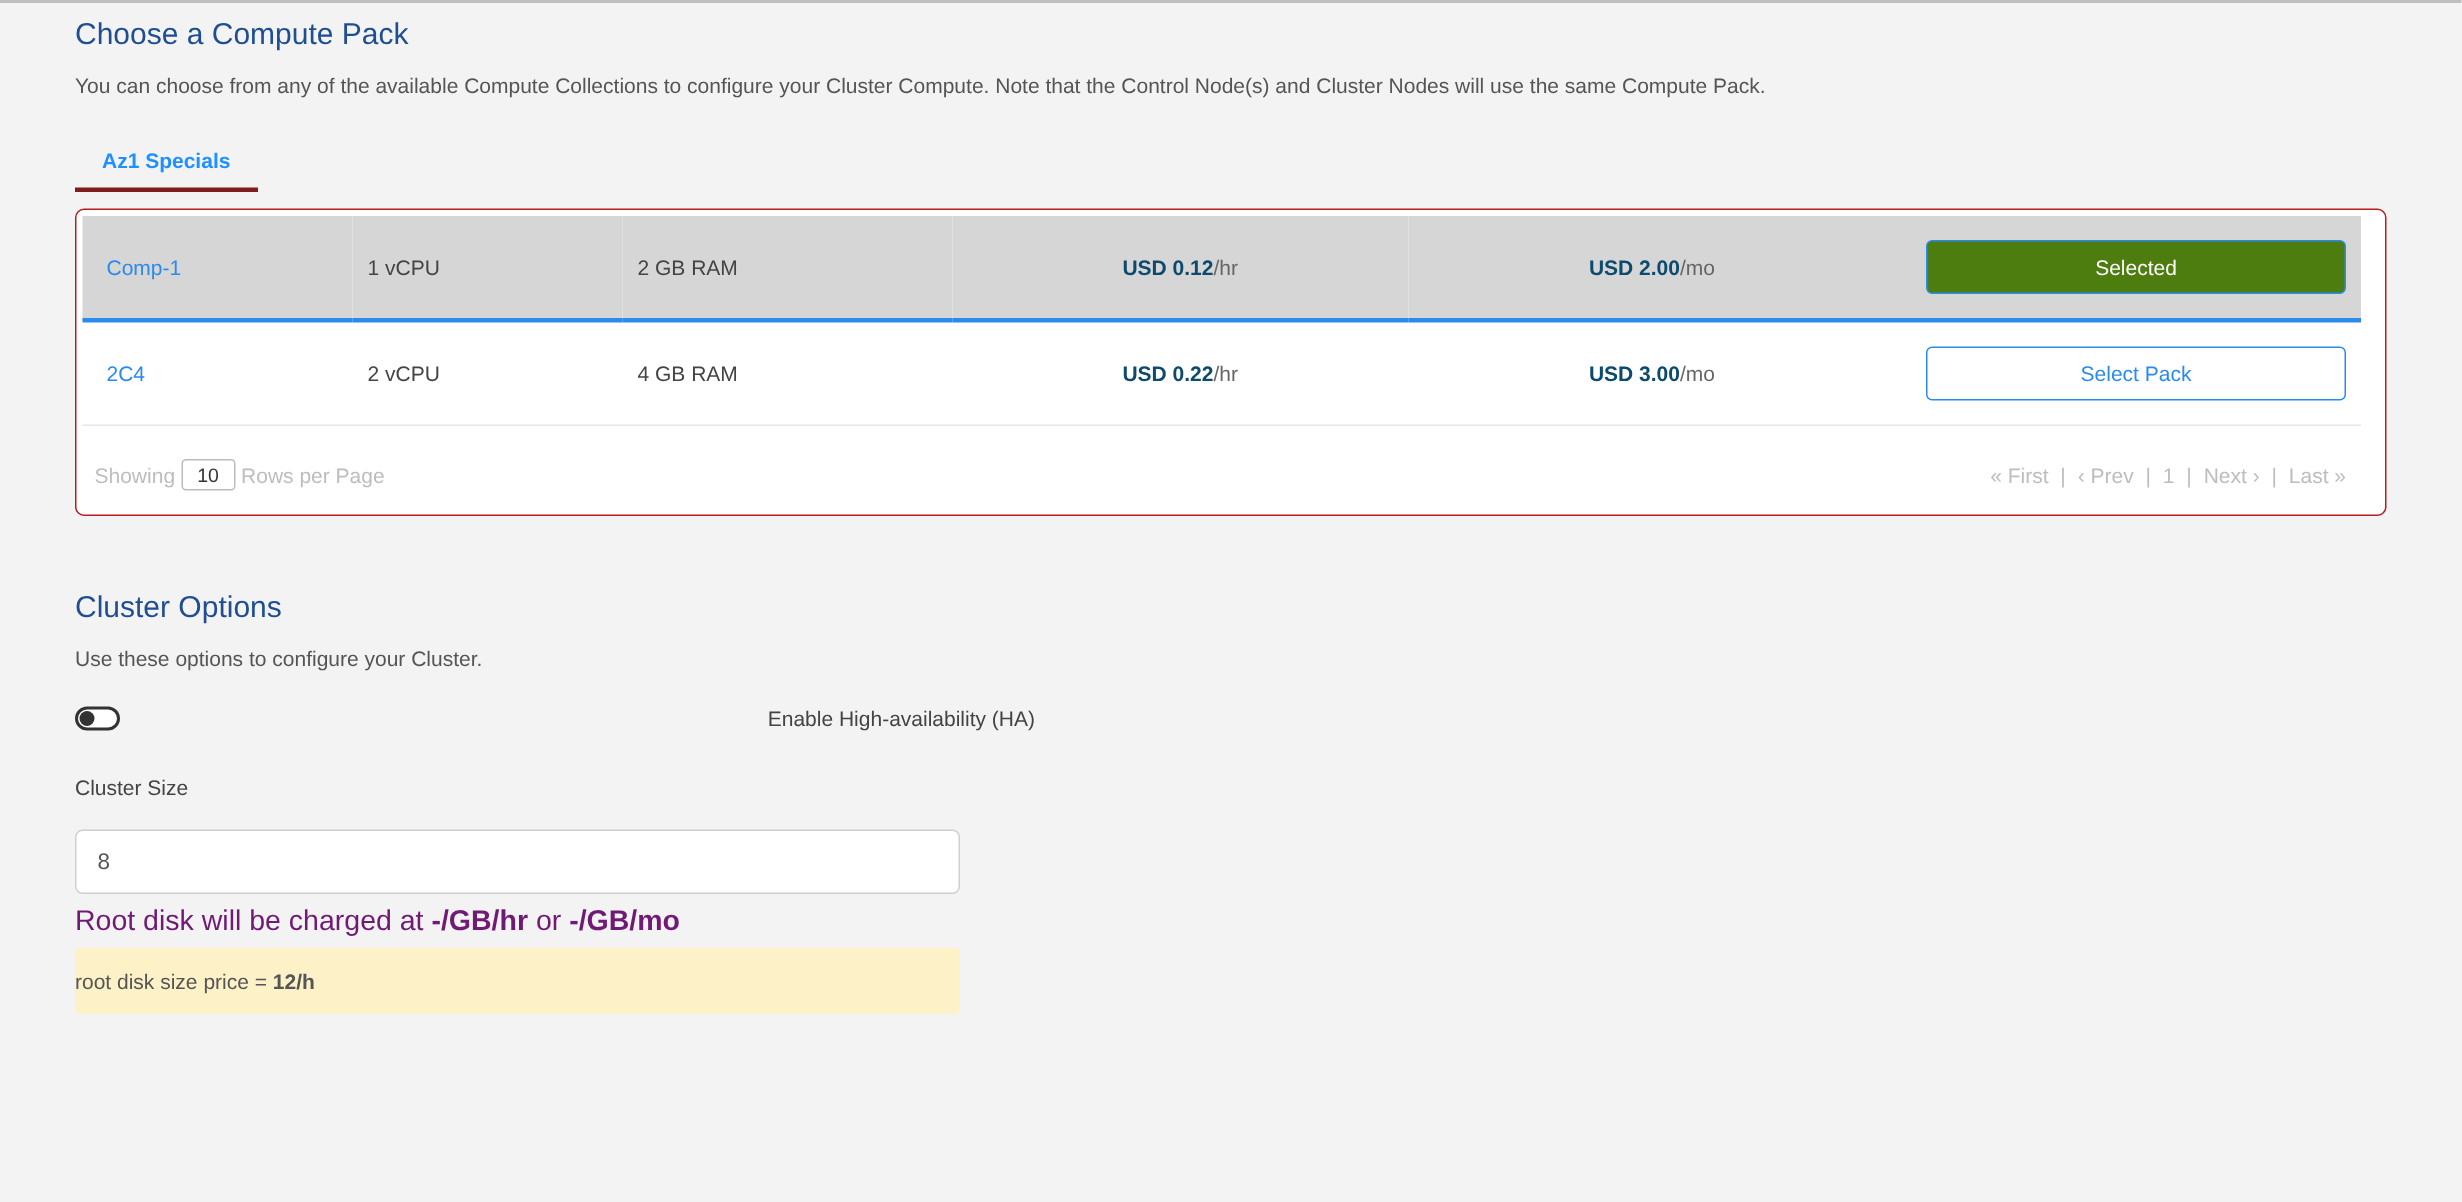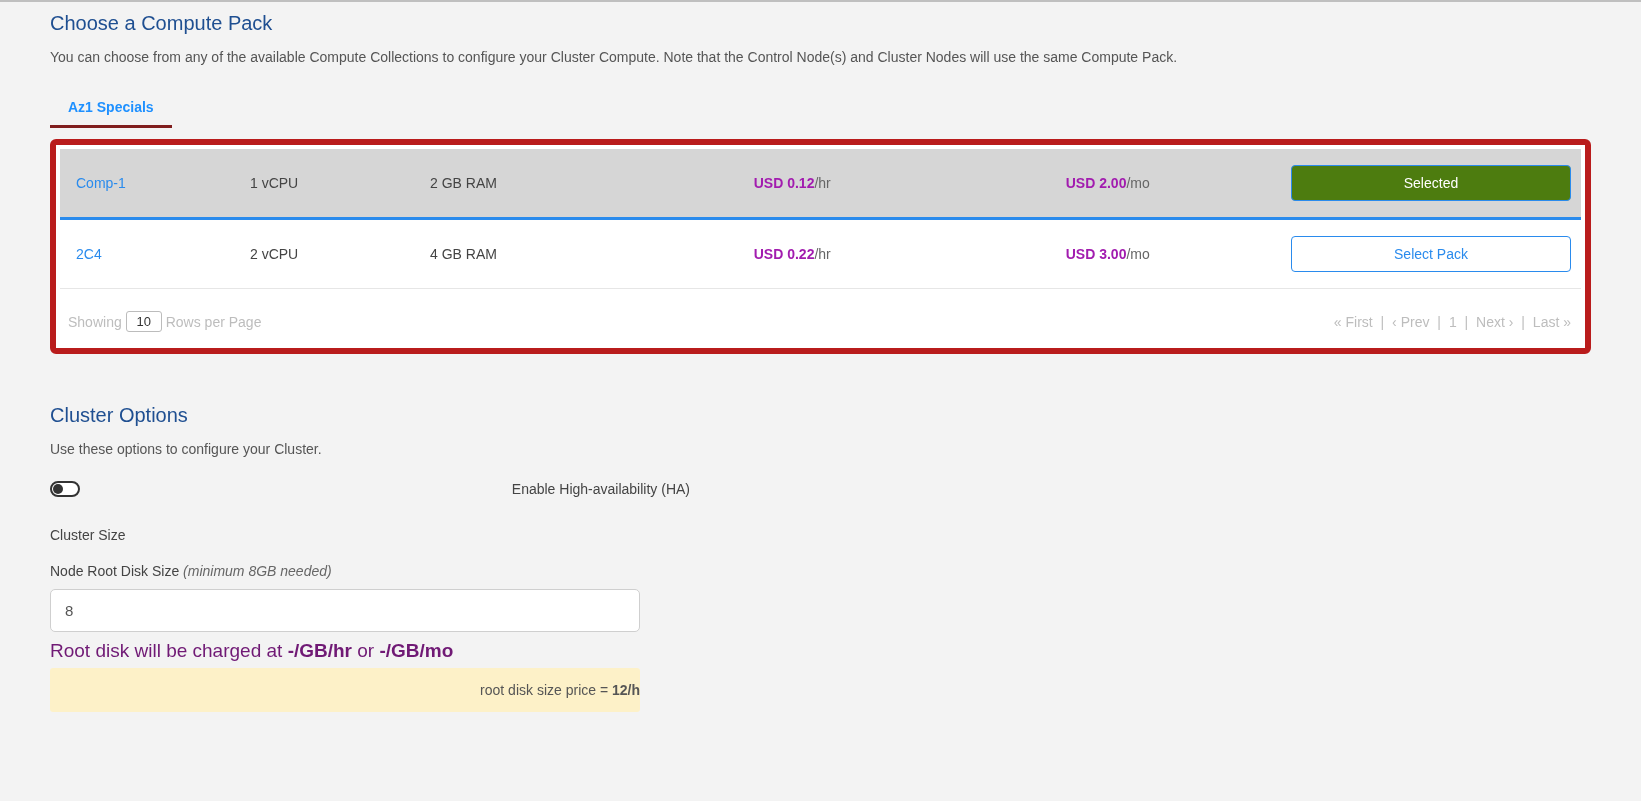--- a/index.html
+++ b/index.html
@@ -39,24 +39,24 @@
     padding: 10px 18px;
     color: #1e90ff;
     font-weight: 600;
     font-size: 14px;
     border-bottom: 3px solid #7f1d1d;
     cursor: pointer;
   }
 
   
   .card {
-    border: 6px solid #b91c1c;
+    border: 1px solid #b91c1c;
     border-radius: 6px;
     background: #fff;
-    padding: 4px 4px 16px 4px;
+    padding: 4px 16px 16px 4px;
     margin-bottom: 50px;
   }
 
   table.packs {
     width: 100%;
     border-collapse: collapse;
   }
   table.packs td {
     padding: 16px 10px;
     font-size: 14px;
@@ -64,21 +64,21 @@
   }
   tr.pack-row { border-bottom: 1px solid #e6e6e6; }
   tr.pack-row.selected {
     background: #d6d6d6;
     border-bottom: 3px solid #2a8bed;
   }
   .pack-name { color: #2a8bed; cursor: pointer; padding-left: 6px; }
   .pack-cpu, .pack-ram { color: #444; }
 
   .price { text-align: center; }
-  .price-main { color: #a21caf; font-weight: 600; }
+  .price-main { color: #0c4a6e; font-weight: 600; }
   .price-unit { color: #666; font-weight: 400; }
 
   .action-cell { text-align: right; padding-right: 6px; width: 310px; }
   .btn {
     display: inline-block;
     width: 280px;
     padding: 9px 0;
     text-align: center;
     border-radius: 4px;
     font-size: 14px;
@@ -162,21 +162,21 @@
   }
   .help-link {
     color: #701a75;
     font-size: 19px;
     margin-top: 8px;
   }
   .help-link b { font-weight: 600; }
   .price-banner {
     background: #fdf1c8;
     color: #555;
-    text-align: right;
+    text-align: left;
     padding: 14px 0;
     width: 590px;
     border-radius: 3px;
     margin-top: 6px;
     font-size: 14px;
   }
   .price-banner b { font-weight: 600; }
 </style>
 </head>
 <body>
@@ -261,23 +261,20 @@
           <span class="knob"></span>
         </span>
       <span>Enable High-availability (HA)</span>
     </div>
 
     <div class="field">
       <label>Cluster Size</label>
     </div>
 
     <div class="field">
-      <label>
-        <span>Node Root Disk Size </span><em>(minimum 8GB needed)</em>
-      </label>
       <input type="text" value="8" style="">
       <div class="help-link">
         <span>Root disk will be charged at </span><b>-/GB/hr</b><span> or </span><b>-/GB/mo</b>
       </div>
       <div class="price-banner">
         <span>root disk size price = </span><b>12/h</b>
       </div>
     </div>
   </section>
 

